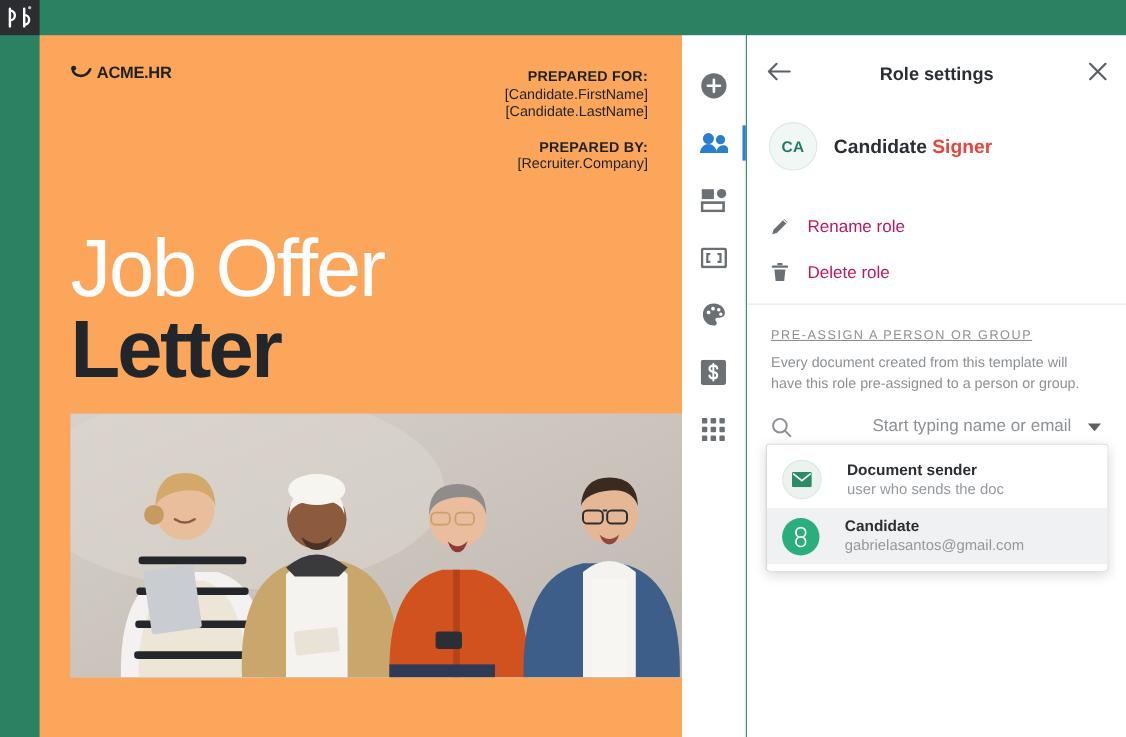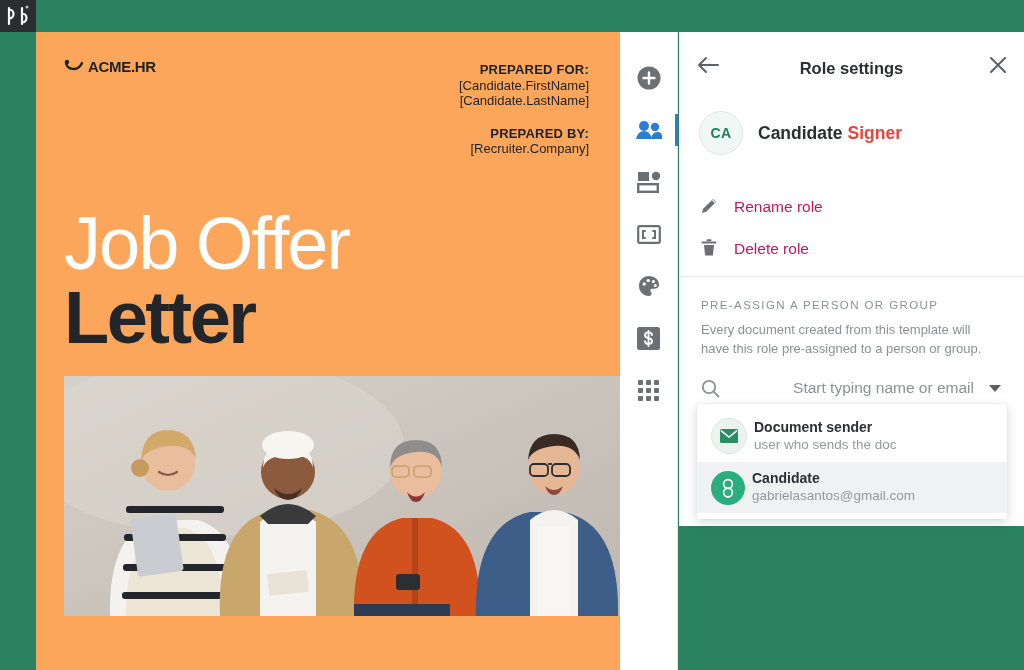--- a/index.html
+++ b/index.html
@@ -52,21 +52,21 @@
     position:relative;width:58px;height:52px;
     display:flex;align-items:center;justify-content:center;cursor:pointer;
   }
   .rail-item svg{display:block;}
   .rail-item.active::after{
     content:"";position:absolute;right:0;top:10px;width:3px;height:32px;background:#2B7CD3;
   }
 
   
   .panel{
-    position:absolute;left:679px;top:32px;width:345px;height:494px;
+    position:absolute;left:679px;top:32px;width:345px;height:638px;
     background:#FFFFFF;box-sizing:border-box;
   }
   .panel-head{
     position:relative;height:72px;display:flex;align-items:center;justify-content:center;
   }
   .panel-title{font-size:16.5px;font-weight:bold;color:#2B2F33;}
   .ph-back{position:absolute;left:18px;top:24px;cursor:pointer;}
   .ph-close{position:absolute;right:17px;top:24px;cursor:pointer;}
 
   .role-row{display:flex;align-items:center;gap:15px;padding:0 0 0 20px;height:58px;}
@@ -83,21 +83,21 @@
   .menu-item{
     display:flex;align-items:flex-end;gap:15px;height:42px;cursor:pointer;
     font-size:15.5px;color:#be185d;
   }
   .menu-item svg{display:block;flex:0 0 auto;}
 
   .divider{height:1px;background:#E6E8EB;margin:18px 0 0 0;}
 
   .section{padding:22px 22px 0 22px;}
   .sec-label{
-    font-size:11.5px;letter-spacing:1.4px;color:#8C9196;margin-bottom:9px;
+    font-size:11.5px;letter-spacing:1.4px;color:#8C9196;margin-bottom:9px;text-decoration:underline;
   }
   .sec-desc{font-size:13px;line-height:19px;color:#8C9196;}
 
   .search-wrap{
     margin:20px 22px 0 22px;
     display:flex;align-items:center;gap:12px;
     border-bottom:1.5px solid #3DAB84;padding-bottom:9px;cursor:text;
   }
   .search-input{
     flex:1;border:none;outline:none;background:transparent;
@@ -106,21 +106,21 @@
   .search-input::placeholder{color:#8C9196;}
 
   
   .dropdown{
     position:absolute;left:18px;top:372px;width:310px;
     background:#FFFFFF;border-radius:3px;
     box-shadow:0 3px 12px rgba(0,0,0,.16), 0 0 1px rgba(0,0,0,.18);
     padding:6px 0;overflow:hidden;
   }
   .dd-item{
-    display:flex;align-items:center;gap:7px;padding:8px 14px;cursor:pointer;
+    display:flex;align-items:center;gap:23px;padding:8px 14px;cursor:pointer;
   }
   .dd-item.sel{background:#F0F1F2;}
   .dd-av{width:34px;height:34px;border-radius:50%;flex:0 0 auto;overflow:hidden;
     display:flex;align-items:center;justify-content:center;}
   .dd-av.env{background:#EAF3EE;border:1px solid #DCE8E2;}
   .dd-av.g{background:#2BAE7E;}
   .dd-txt{min-width:0;}
   .dd-name{font-size:14px;font-weight:bold;color:#2B2F33;line-height:17px;}
   .dd-sub{font-size:13.5px;color:#9499A0;line-height:18px;}
 </style>

